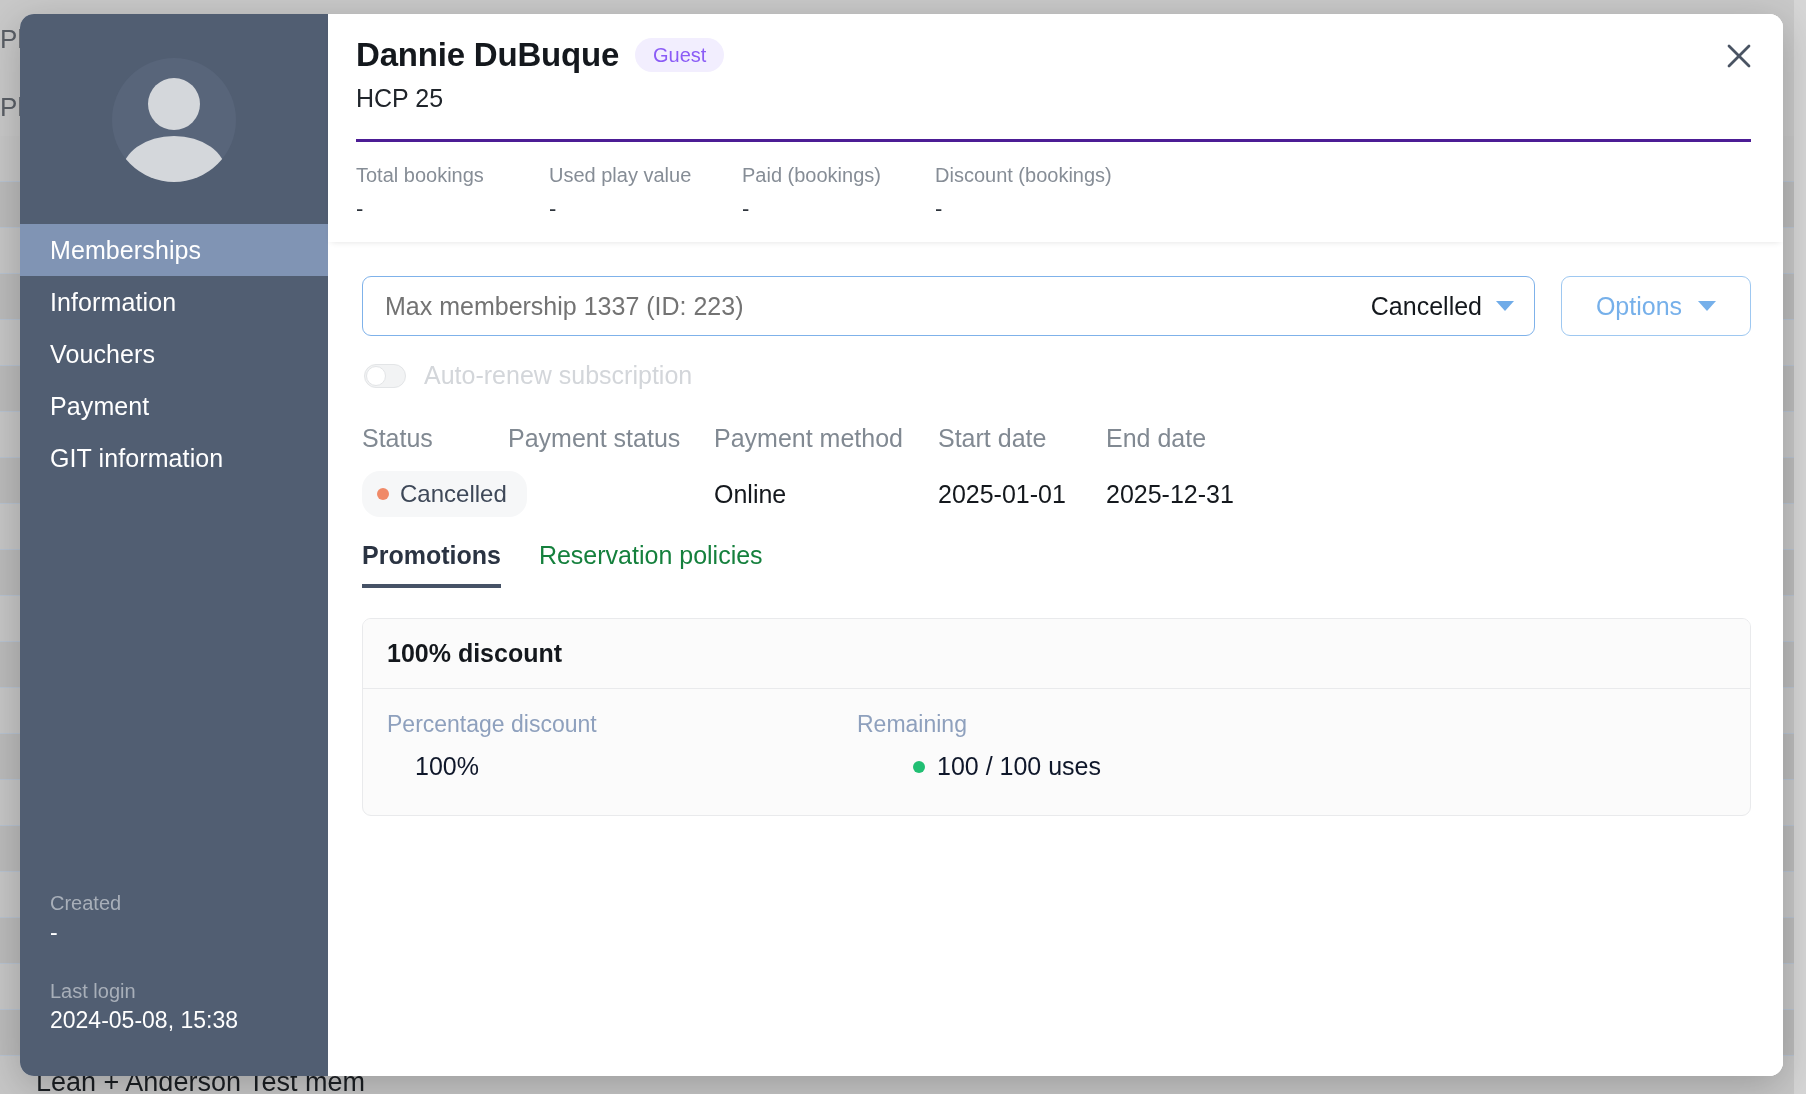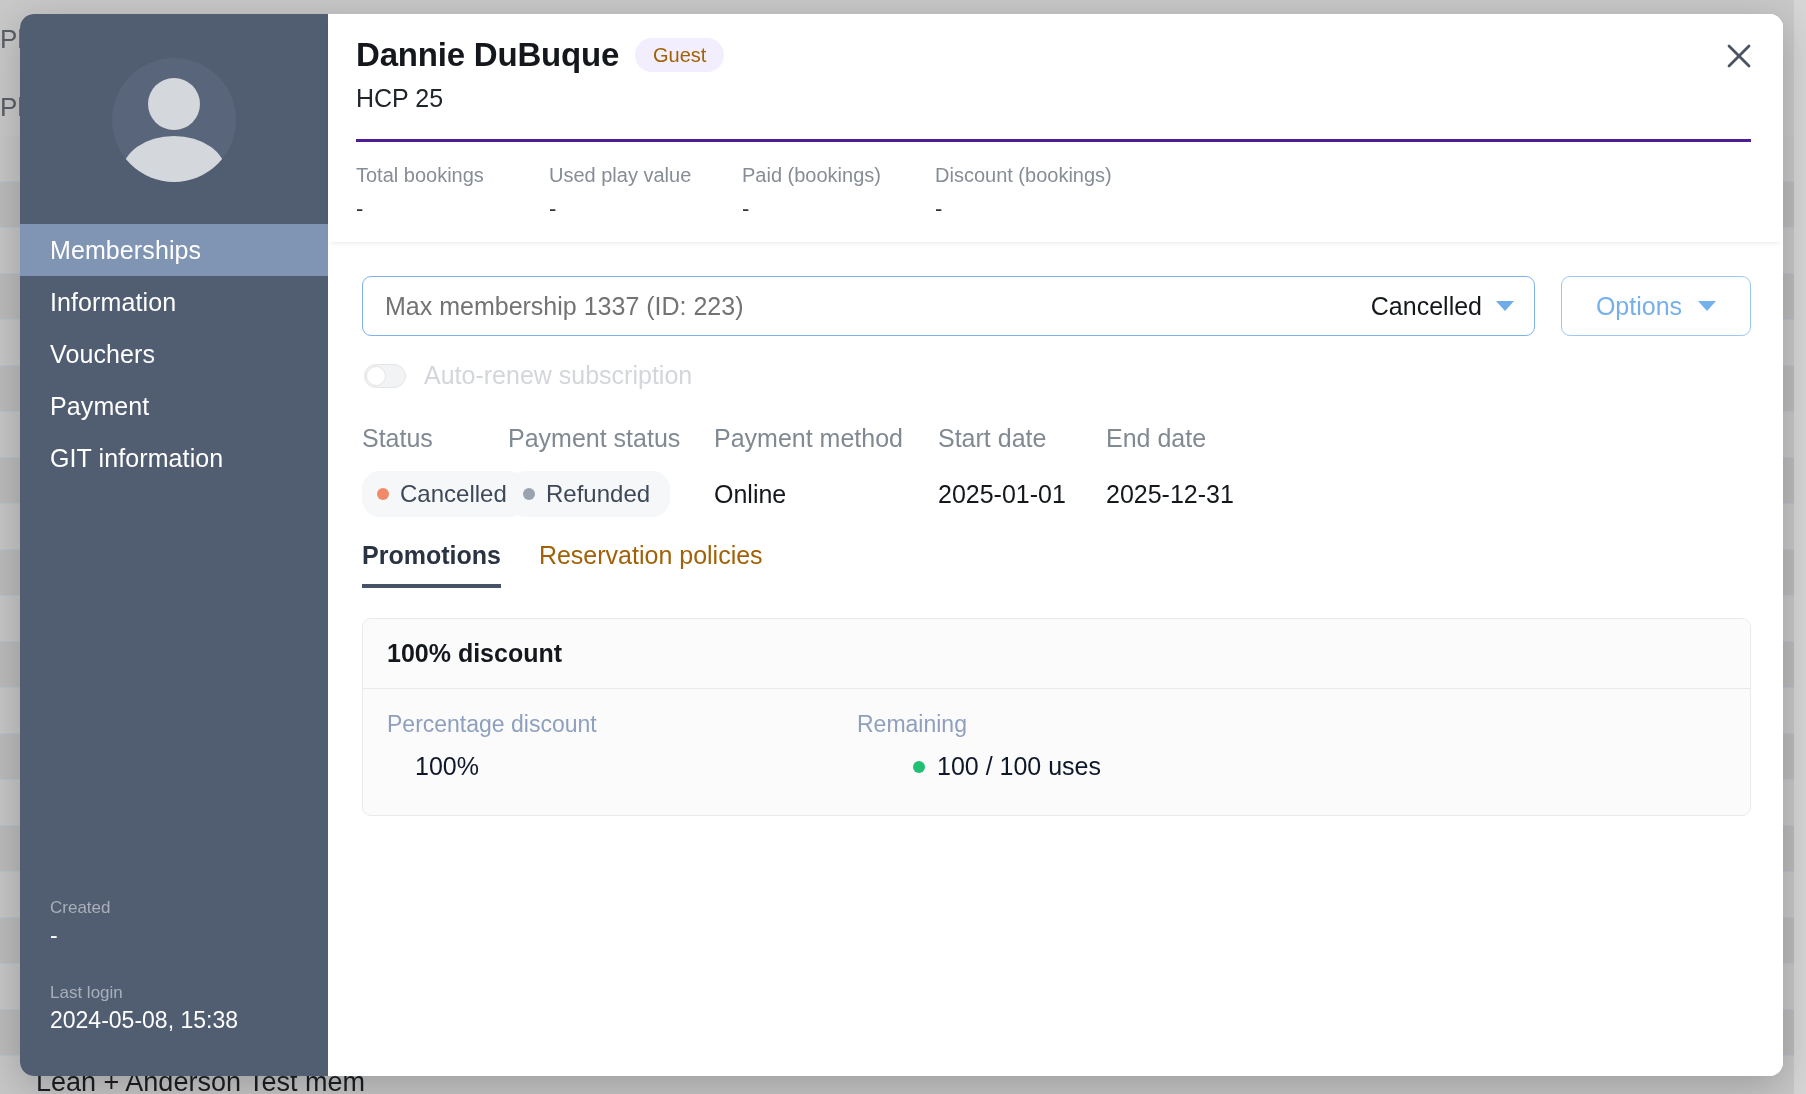--- a/index.html
+++ b/index.html
@@ -124,21 +124,21 @@
     cursor: pointer;
     letter-spacing: .1px;
   }
   .nav-item.active { background: #8094b4; }
 
   .sidebar-footer {
     margin-top: auto;
     padding: 0 30px 42px 30px;
   }
   .sf-label {
-    font-size: 17px;
+    font-size: 20px;
     color: #a8afb9;
     margin-bottom: 4px;
   }
   .sf-value {
     font-size: 23px;
     color: #ffffff;
     margin-bottom: 34px;
   }
   .sf-value:last-child { margin-bottom: 0; }
 
@@ -176,21 +176,21 @@
     gap: 16px;
   }
   .user-name {
     font-size: 33px;
     font-weight: 700;
     color: #14181d;
     letter-spacing: -.2px;
   }
   .role-badge {
     background: #f2eefe;
-    color: #a16207;
+    color: #8b5cf6;
     font-size: 20px;
     padding: 7px 18px;
     border-radius: 18px;
     line-height: 1;
   }
   .hcp {
     margin-top: 10px;
     font-size: 25px;
     color: #20252b;
   }
@@ -334,21 +334,21 @@
   }
 
   .tabs {
     display: flex;
     gap: 38px;
     margin-top: 24px;
     border-bottom: 0;
   }
   .tab {
     font-size: 25px;
-    color: #a16207;
+    color: #15803d;
     padding-bottom: 14px;
     cursor: pointer;
   }
   .tab.active {
     font-weight: 700;
     color: #2a3342;
     border-bottom: 4px solid #465266;
   }
 
   .promo-card {
@@ -525,26 +525,20 @@
           <div class="detail-value">
             <span class="pill">
               <span class="dot" style="background:#f08a68"></span>
               <span>Cancelled</span>
             </span>
           </div>
         </div>
 
         <div class="detail-col c1">
           <div class="detail-label">Payment status</div>
-          <div class="detail-value">
-            <span class="pill">
-              <span class="dot" style="background:#9aa3b0"></span>
-              <span>Refunded</span>
-            </span>
-          </div>
         </div>
 
         <div class="detail-col c2">
           <div class="detail-label">Payment method</div>
           <div class="detail-value" style="padding-top:9px">Online</div>
         </div>
 
         <div class="detail-col c3">
           <div class="detail-label">Start date</div>
           <div class="detail-value" style="padding-top:9px">2025-01-01</div>

